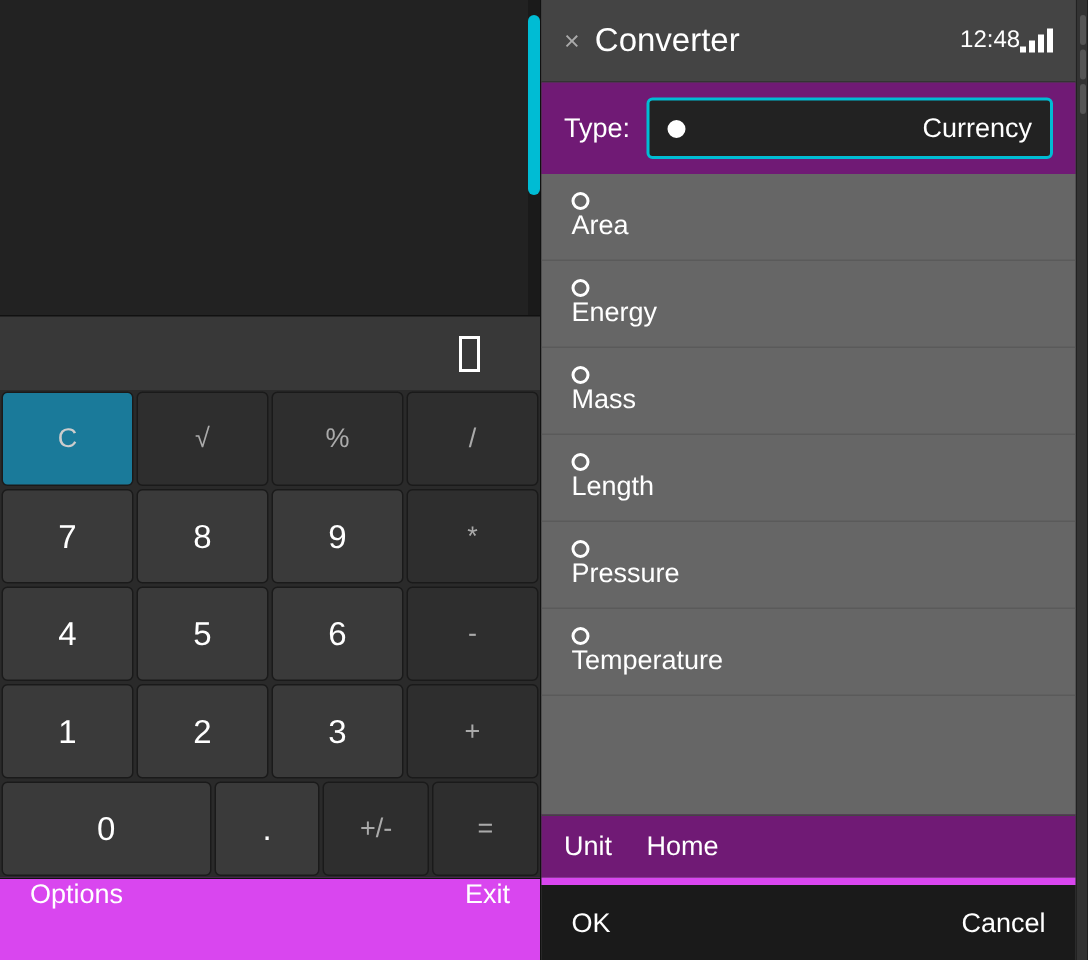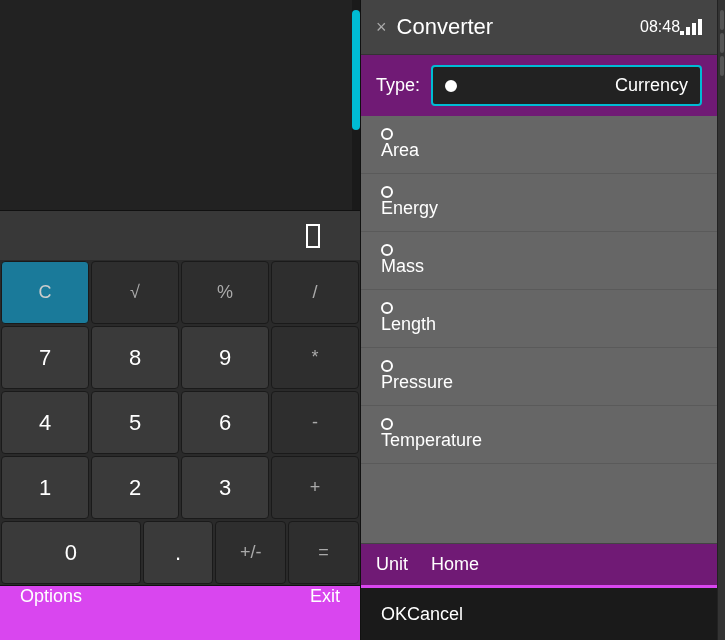--- a/index.html
+++ b/index.html
@@ -258,23 +258,24 @@
     .unit-value {
       color: #fff;
       font-size: 18px;
     }
 
     .converter-footer {
       height: 55px;
       background: #1a1a1a;
       display: flex;
       align-items: center;
-      justify-content: flex-start;
+      justify-content: space-between;
       padding: 0 20px;
-      border-top: 3px solid #d946ef;
+      border-top: 5px solid #d946ef;
+      gap: 44px;
     }
 
     .converter-footer-btn {
       color: #fff;
       font-size: 18px;
       cursor: pointer;
     }
 
     
     .right-edge {
@@ -354,21 +355,21 @@
     <span class="calc-footer-btn">Options</span>
     <span class="calc-footer-btn">Exit</span>
   </div>
 </div>
 
 <div class="converter-panel">
 
   <div class="converter-header">
     <span class="converter-close">×</span>
     <span class="converter-title">Converter</span>
-    <span class="converter-time">08:48</span>
+    <span class="converter-time">12:48</span>
     <div class="signal-bars">
       <div class="signal-bar" style="height:4px"></div>
       <div class="signal-bar" style="height:8px"></div>
       <div class="signal-bar" style="height:12px"></div>
       <div class="signal-bar" style="height:16px"></div>
     </div>
   </div>
 
   <div class="converter-type-row">
     <span class="type-label">Type:</span>

